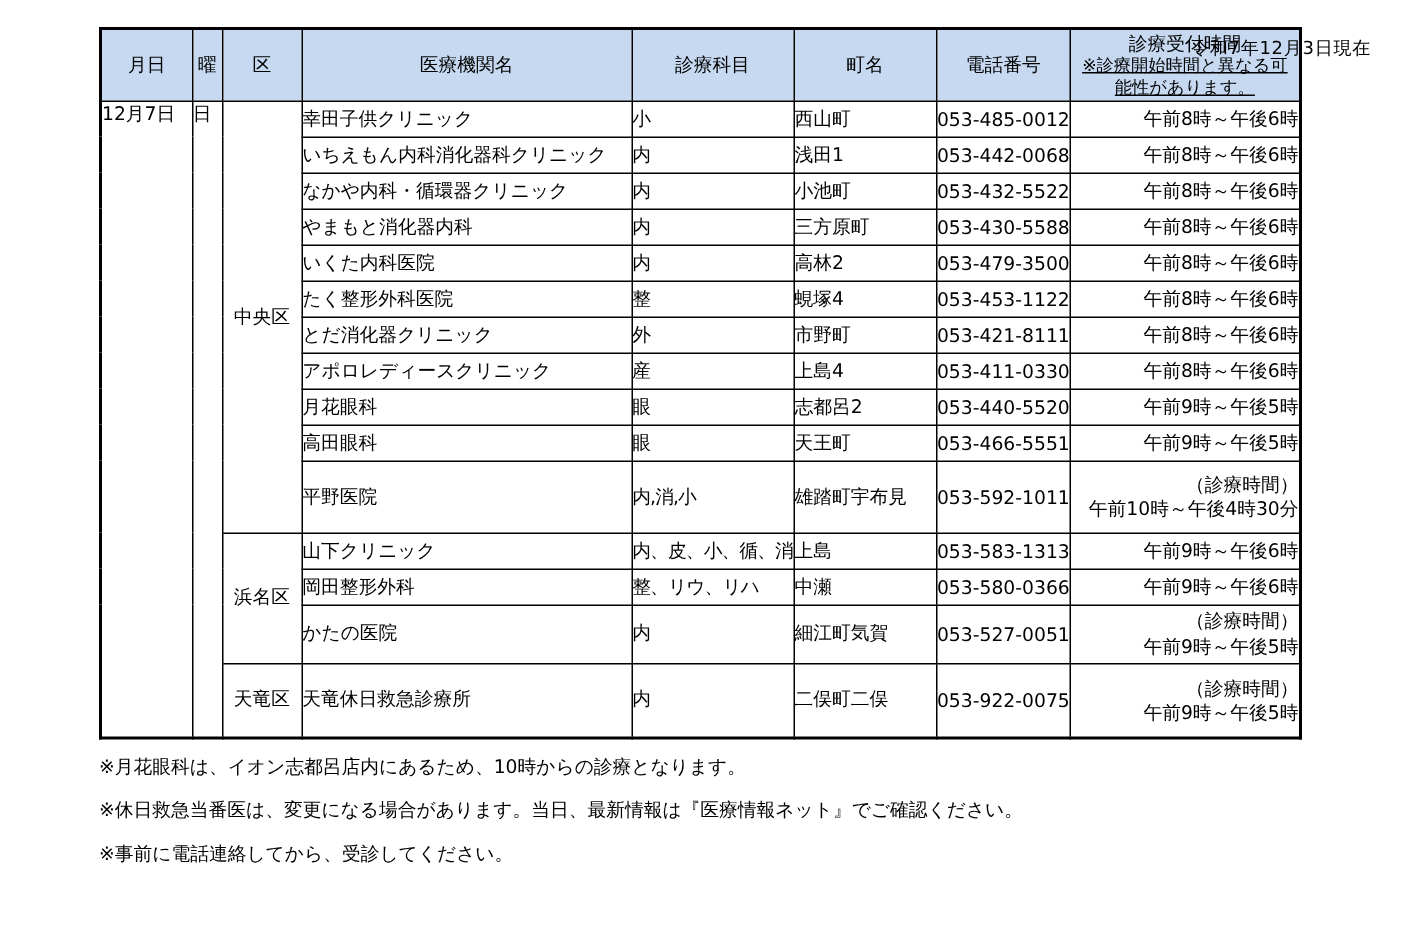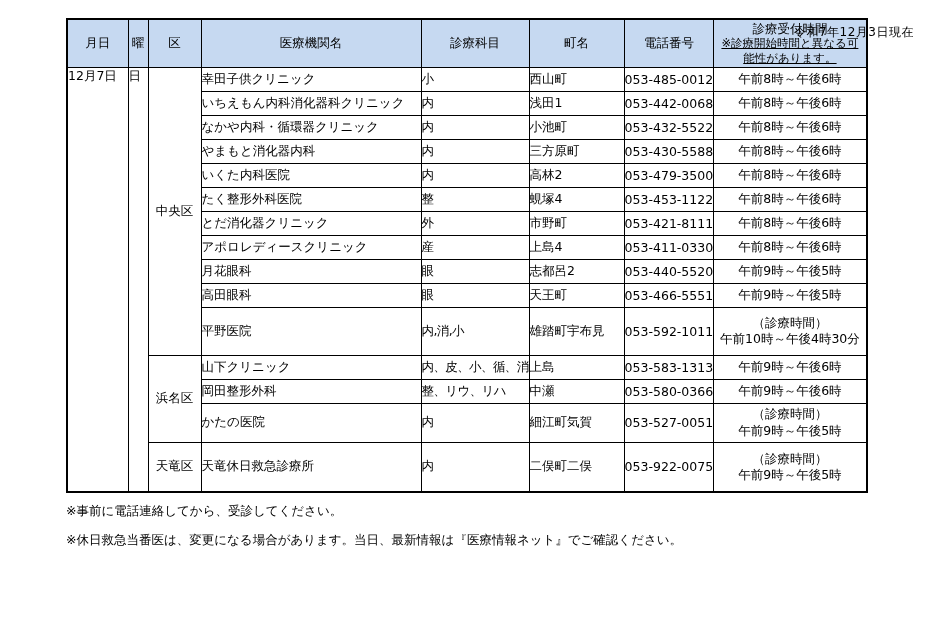--- a/index.html
+++ b/index.html
@@ -16,21 +16,21 @@
   .hours-head-title{font-size:12.5px;line-height:1.2;}
   .hours-head-note{font-size:11.5px;line-height:1.25;text-decoration:underline;word-break:break-all;padding:0 2px;}
 
   tr.r24{height:24px;} tr.r48{height:48px;} tr.r39{height:39px;} tr.r34{height:50px;}
   td.c-date,td.c-day{vertical-align:top;text-align:left;padding-top:4px;font-size:12px;}
   td.c-ward{text-align:center;vertical-align:middle;}
   td.c-inst{text-align:left;padding:0 4px;white-space:nowrap;}
   td.c-dept{text-align:left;padding:0 1px 0 3px;font-size:11.5px;letter-spacing:-0.6px;white-space:nowrap;}
   td.c-town{text-align:left;padding:0 4px;white-space:nowrap;}
   td.c-phone{text-align:right;padding:0 2px;font-size:11px;white-space:nowrap;margin-left:40px;}
-  td.c-hours{text-align:center;vertical-align:middle;border-left:2px solid #000;font-size:12.5px;margin-top:39px;}
+  td.c-hours{text-align:right;vertical-align:middle;border-left:2px solid #000;font-size:12.5px;margin-top:39px;}
   .hours-line{line-height:1.3;}
 
   .notes{margin:10px 0 0 56px;}
   .notes p{margin:0 0 14px 0;font-size:12.5px;line-height:1.2;}
 </style>
 </head>
 <body>
 
 <div class="page">
   <div class="asof">令和7年12月3日現在</div>
@@ -214,16 +214,17 @@
         <td class="c-phone">053-922-0075</td>
         <td class="c-hours">
           <div class="hours-line">（診療時間）</div>
           <div class="hours-line">午前9時～午後5時</div>
         </td>
       </tr>
     </tbody>
   </table>
 
   <div class="notes">
+    <p>※月花眼科は、イオン志都呂店内にあるため、10時からの診療となります。</p>
+    <p>※休日救急当番医は、変更になる場合があります。当日、最新情報は『医療情報ネット』でご確認ください。</p>
     <p>※事前に電話連絡してから、受診してください。</p>
-    <p>※休日救急当番医は、変更になる場合があります。当日、最新情報は『医療情報ネット』でご確認ください。</p>
   </div>
 </div>
 
 </body></html>

